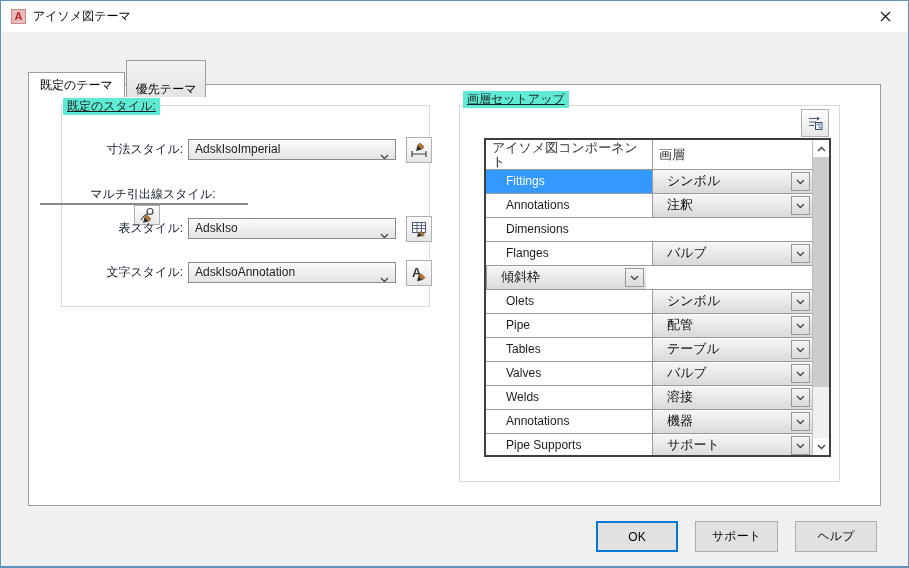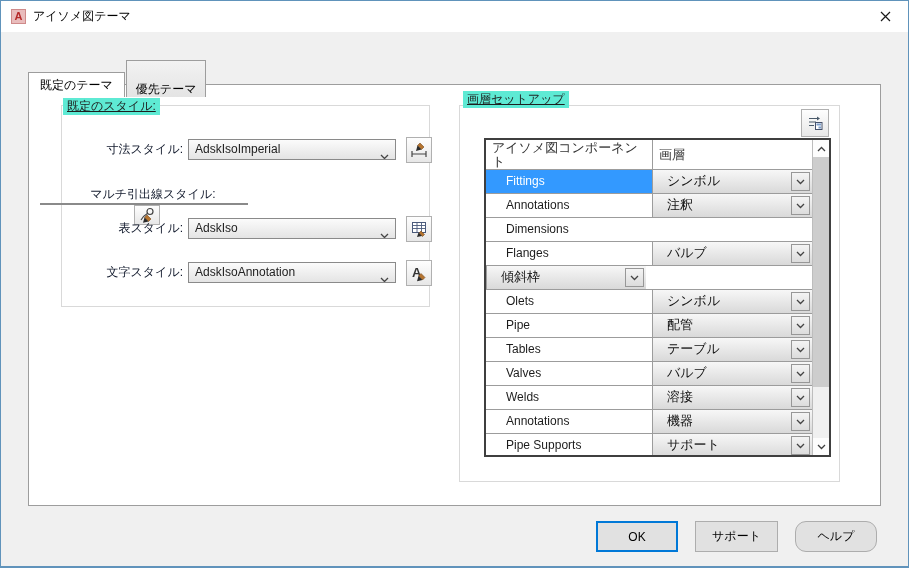--- a/index.html
+++ b/index.html
@@ -116,21 +116,21 @@
   .sb-thumb { position:absolute; left:0; top:17px; width:16px; height:230px; background:#cdcdcd; cursor:pointer; }
 
   
   .footer-btn {
     position:absolute; top:520px; height:31px; font-size:12px; color:#000;
     background:#e1e1e1; border:1px solid #adadad; cursor:pointer;
     font-family:"Liberation Sans","DejaVu Sans",sans-serif;
   }
   .btn-ok     { left:595px; width:82px; border:2px solid #0078d7; }
   .btn-cancel { left:694px; width:83px; }
-  .btn-help   { left:794px; width:82px;border-radius:11px; }
+  .btn-help   { left:794px; width:82px; }
 </style>
 </head>
 <body>
 
 <div class="window">
 
   <div class="titlebar">
     <div class="app-icon">A</div>
     <div class="title-text">アイソメ図テーマ</div>
     <button class="close-btn">

